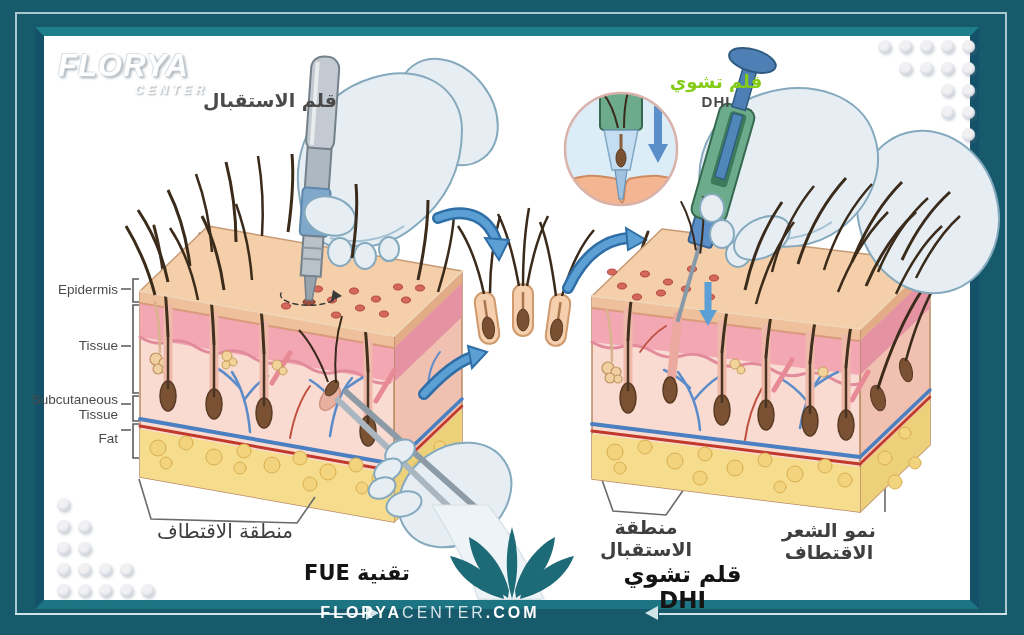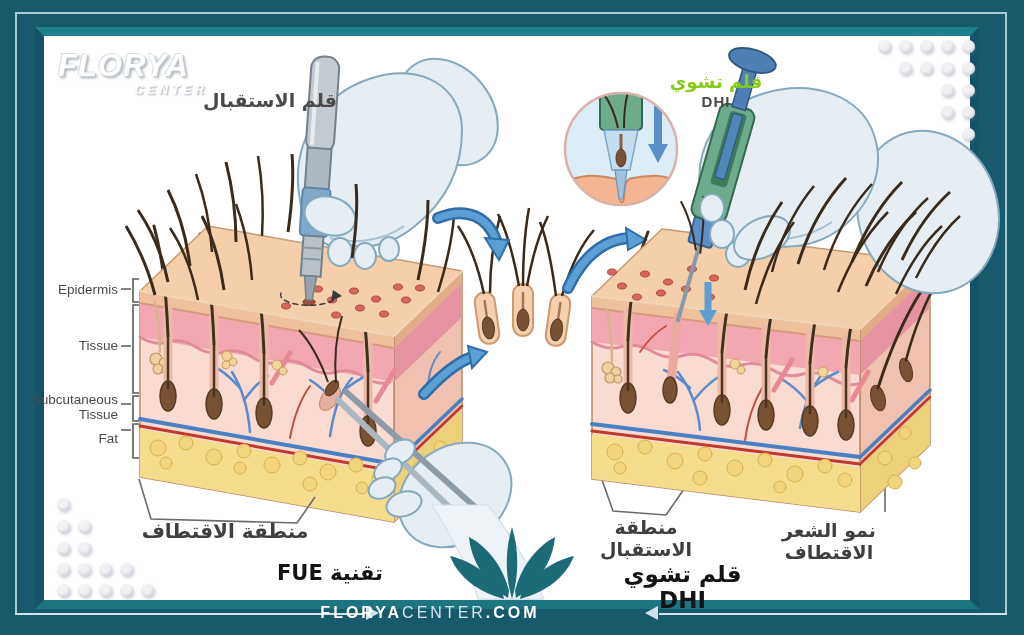--- a/index.html
+++ b/index.html
@@ -475,22 +475,22 @@
   <div class="ar" dir="rtl" style="font-size:18px;font-weight:bold;color:#84cc16;">قلم تشوي</div>
   <div class="en" style="font-size:15px;font-weight:bold;color:#4a4a4a;letter-spacing:1px;">DHI</div>
 </div>
 
 <div class="anat" style="left:30px;top:282px;width:88px;">Epidermis</div>
 <div class="anat" style="left:30px;top:338px;width:88px;">Tissue</div>
 <div class="anat" style="left:28px;top:376px;width:90px;margin-top:16px;">Subcutaneous
 Tissue</div>
 <div class="anat" style="left:30px;top:431px;width:88px;">Fat</div>
 
-<div class="lbl ar" dir="rtl" style="left:130px;top:520px;width:190px;font-size:20px;font-weight:bold;color:#3f3f3f;">منطقة الاقتطاف</div>
-<div class="lbl ar bold-black" dir="rtl" style="left:250px;top:561px;width:160px;font-size:21px;">تقنية FUE</div>
+<div class="lbl ar" dir="rtl" style="left:130px;top:520px;width:190px;font-size:20px;font-weight:normal;color:#3f3f3f;">منطقة الاقتطاف</div>
+<div class="lbl ar bold-black" dir="rtl" style="left:250px;top:561px;width:160px;font-size:21px;text-align:right;">تقنية FUE</div>
 
 <div class="lbl ar" dir="rtl" style="left:578px;top:517px;width:136px;font-size:19px;font-weight:bold;color:#3f3f3f;">منطقة الاستقبال</div>
 <div class="lbl ar" dir="rtl" style="left:740px;top:520px;width:178px;font-size:19px;font-weight:bold;color:#3f3f3f;">نمو الشعر الاقتطاف</div>
 <div class="lbl ar bold-black" dir="ltr" style="left:600px;top:561px;width:165px;font-size:23px;">قلم تشوي DHI</div>
 
 <div>
   <div class="fline" style="left:15px;width:350px;"></div>
   <div class="ahead r" style="left:366px;"></div>
   <div class="footer-text"><span class="b">FLORYA</span><span class="t">CENTER</span><span class="b">.COM</span></div>
   <div class="ahead l" style="left:645px;"></div>

